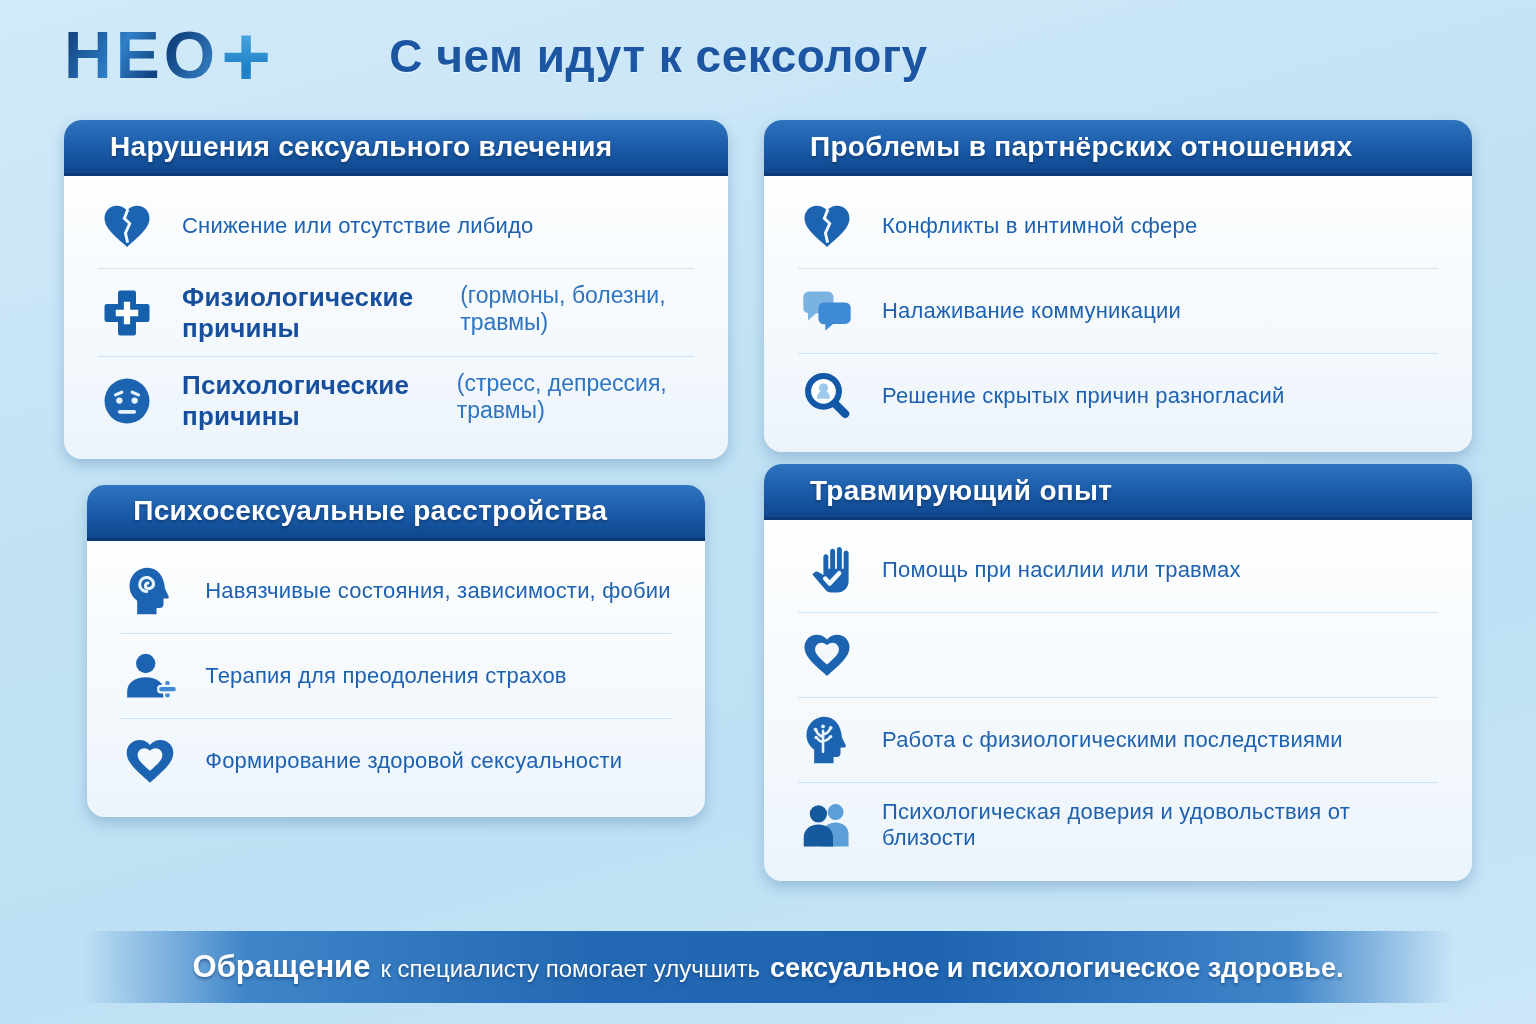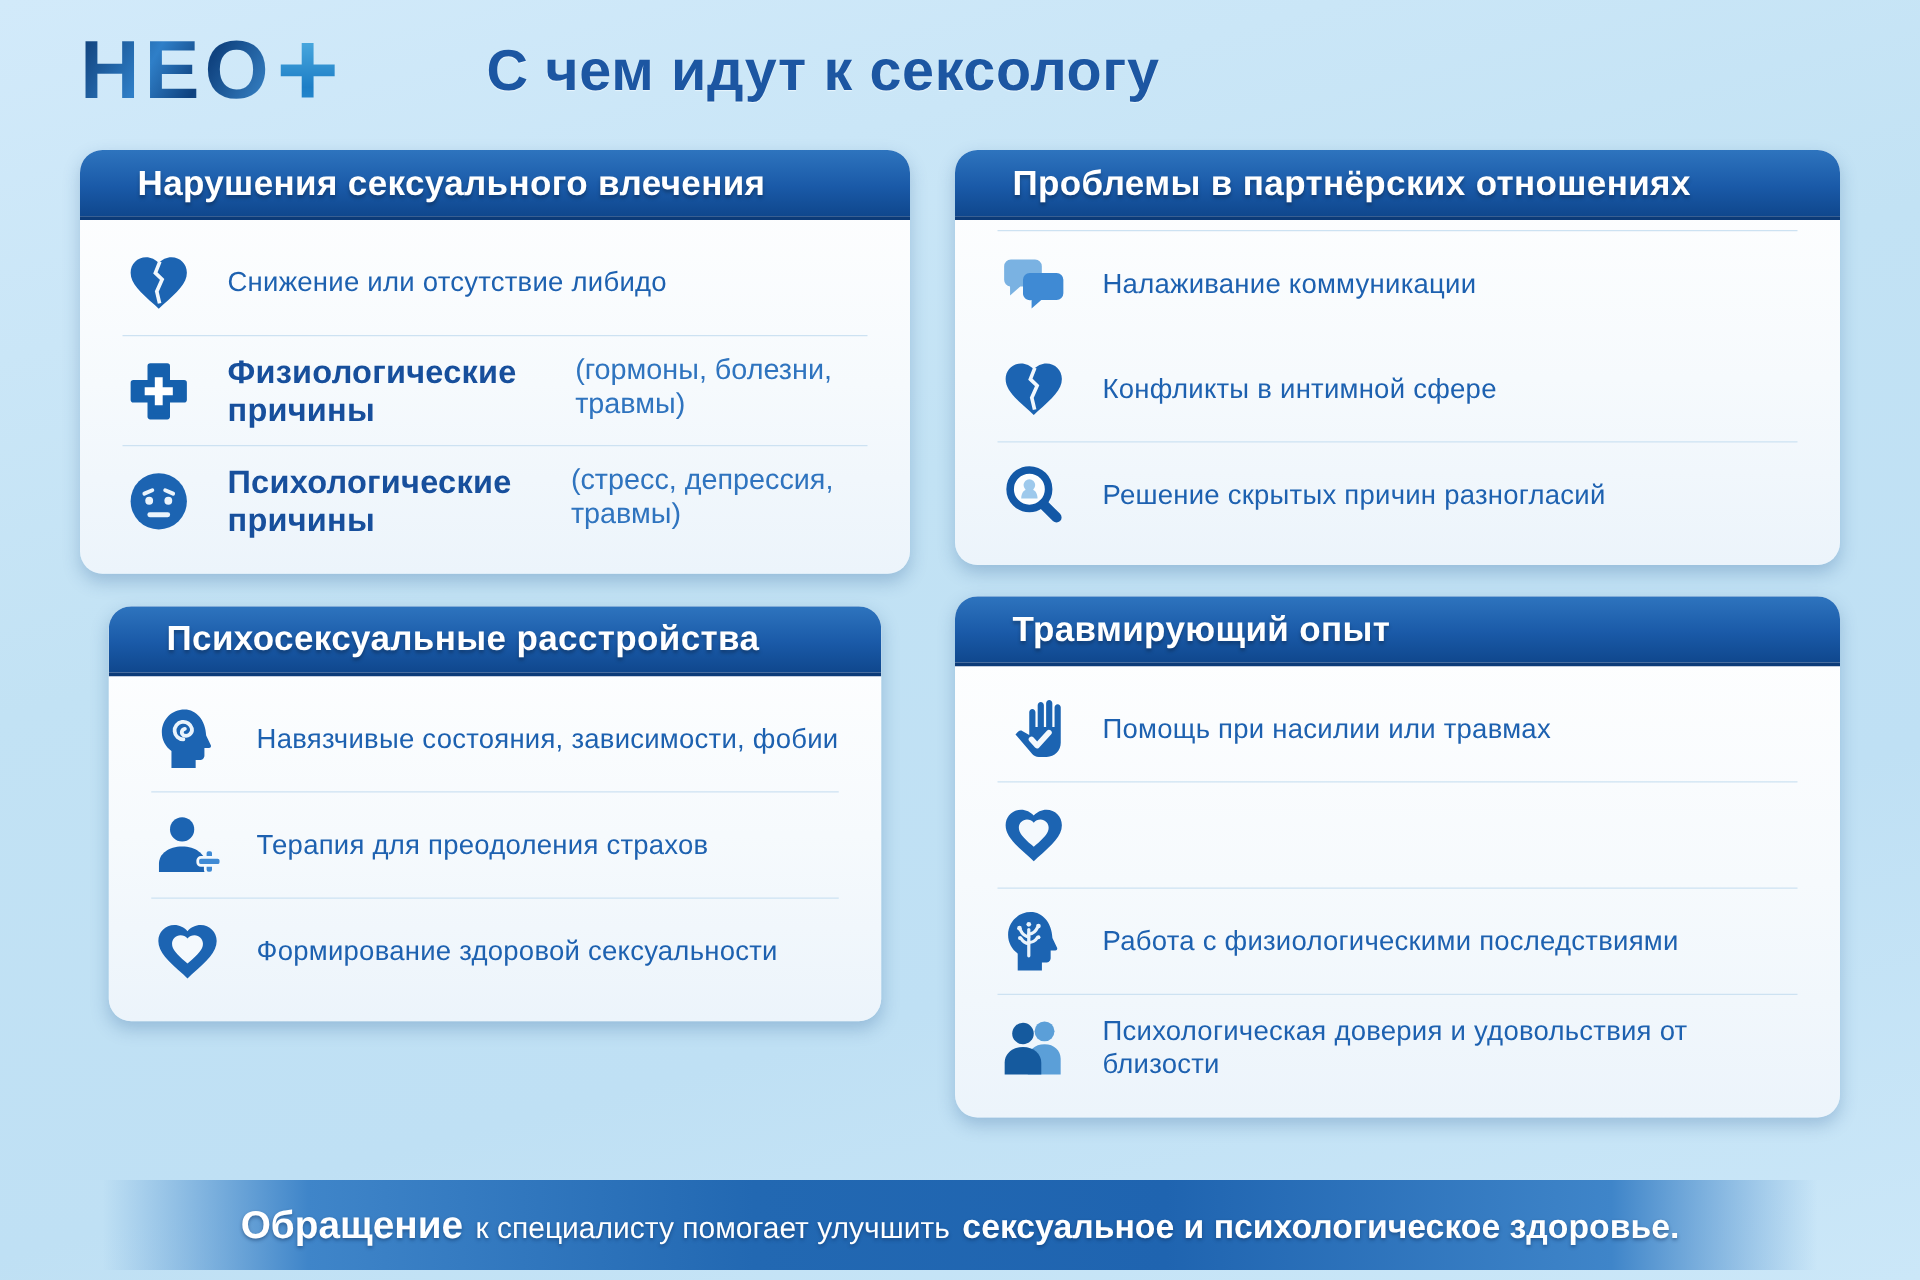--- a/index.html
+++ b/index.html
@@ -24,21 +24,21 @@
     -webkit-background-clip:text;background-clip:text;color:transparent;
   }
   .page-title{
     font-size:46px;font-weight:700;color:#1c56a2;margin-left:118px;letter-spacing:.5px;
     text-shadow:0 1px 1px rgba(255,255,255,.6);
   }
 
   
   .columns{display:flex;gap:36px;padding:8px 64px 0;}
   .col-left{width:664px;display:flex;flex-direction:column;gap:26px;align-items:center;}
-  .col-right{width:708px;display:flex;flex-direction:column;gap:25px;}
+  .col-right{width:708px;display:flex;flex-direction:column;gap:12px;}
 
   .card{
     background:linear-gradient(180deg,#ffffff 0%,#f6fafd 55%,#ecf4fb 100%);
     border-radius:18px;overflow:hidden;
     box-shadow:0 6px 14px rgba(25,75,135,.25);
   }
   .card-header{
     height:53px;display:flex;align-items:center;padding:0 46px;
     background:linear-gradient(180deg,#2e74be 0%,#1a5aa8 55%,#0f478d 100%);
     border-bottom:3px solid #0c3b78;
@@ -172,37 +172,37 @@
 
     </div>
 
     <div class="col-right">
 
       <div class="card">
         <div class="card-header">
           <span>Проблемы в партнёрских отношениях</span>
         </div>
         <div class="card-body">
+          <div class="row">
+            <span class="icon-box">
+              <svg viewBox="0 0 24 24" width="54" height="54">
+                <path fill="#1c64b2" d="M12 21.3l-1.4-1.3C5.4 15.4 2 12.3 2 8.5 2 5.4 4.4 3 7.5 3c1.7 0 3.4.8 4.5 2.1C13.1 3.8 14.8 3 16.5 3 19.6 3 22 5.4 22 8.5c0 3.8-3.4 6.9-8.6 11.5L12 21.3z"></path>
+                <path fill="none" stroke="#f2f8fd" stroke-width="1.3" d="M12.4 4.6l-1.6 4 2.4 2.3-1.9 4.3 1 4.2"></path>
+              </svg>
+            </span>
+            <span class="row-text">Конфликты в интимной сфере</span>
+          </div>
           <div class="row sep">
             <span class="icon-box">
               <svg viewBox="0 0 26 24" width="56" height="54">
                 <path fill="#7ab2e2" d="M4.5 3h9A2.5 2.5 0 0 1 16 5.5v5a2.5 2.5 0 0 1-2.5 2.5H8l-3.8 3.4V13A2.5 2.5 0 0 1 2 10.5v-5A2.5 2.5 0 0 1 4.5 3z"></path>
                 <path fill="#3f8ad4" d="M11.5 8h10A2.5 2.5 0 0 1 24 10.5v5a2.5 2.5 0 0 1-2.5 2.5h-5.7l-3.6 3.2V18A2.5 2.5 0 0 1 9 15.5v-5A2.5 2.5 0 0 1 11.5 8z"></path>
               </svg>
             </span>
             <span class="row-text">Налаживание коммуникации</span>
-          </div>
-          <div class="row">
-            <span class="icon-box">
-              <svg viewBox="0 0 24 24" width="54" height="54">
-                <path fill="#1c64b2" d="M12 21.3l-1.4-1.3C5.4 15.4 2 12.3 2 8.5 2 5.4 4.4 3 7.5 3c1.7 0 3.4.8 4.5 2.1C13.1 3.8 14.8 3 16.5 3 19.6 3 22 5.4 22 8.5c0 3.8-3.4 6.9-8.6 11.5L12 21.3z"></path>
-                <path fill="none" stroke="#f2f8fd" stroke-width="1.3" d="M12.4 4.6l-1.6 4 2.4 2.3-1.9 4.3 1 4.2"></path>
-              </svg>
-            </span>
-            <span class="row-text">Конфликты в интимной сфере</span>
           </div>
           <div class="row sep">
             <span class="icon-box">
               <svg viewBox="0 0 24 24" width="56" height="56">
                 <circle cx="10.5" cy="10" r="6.6" fill="#fdfeff" stroke="#1358a6" stroke-width="2.6"></circle>
                 <circle cx="10.5" cy="8.6" r="2" fill="#9ec9ec"></circle>
                 <path fill="#9ec9ec" d="M7.7 13.2c0-2 1-3.3 2.8-3.3s2.8 1.3 2.8 3.3z"></path>
                 <path d="M15.3 15.2l4.5 4.5" stroke="#1358a6" stroke-width="3.5" stroke-linecap="round"></path>
               </svg>
             </span>

